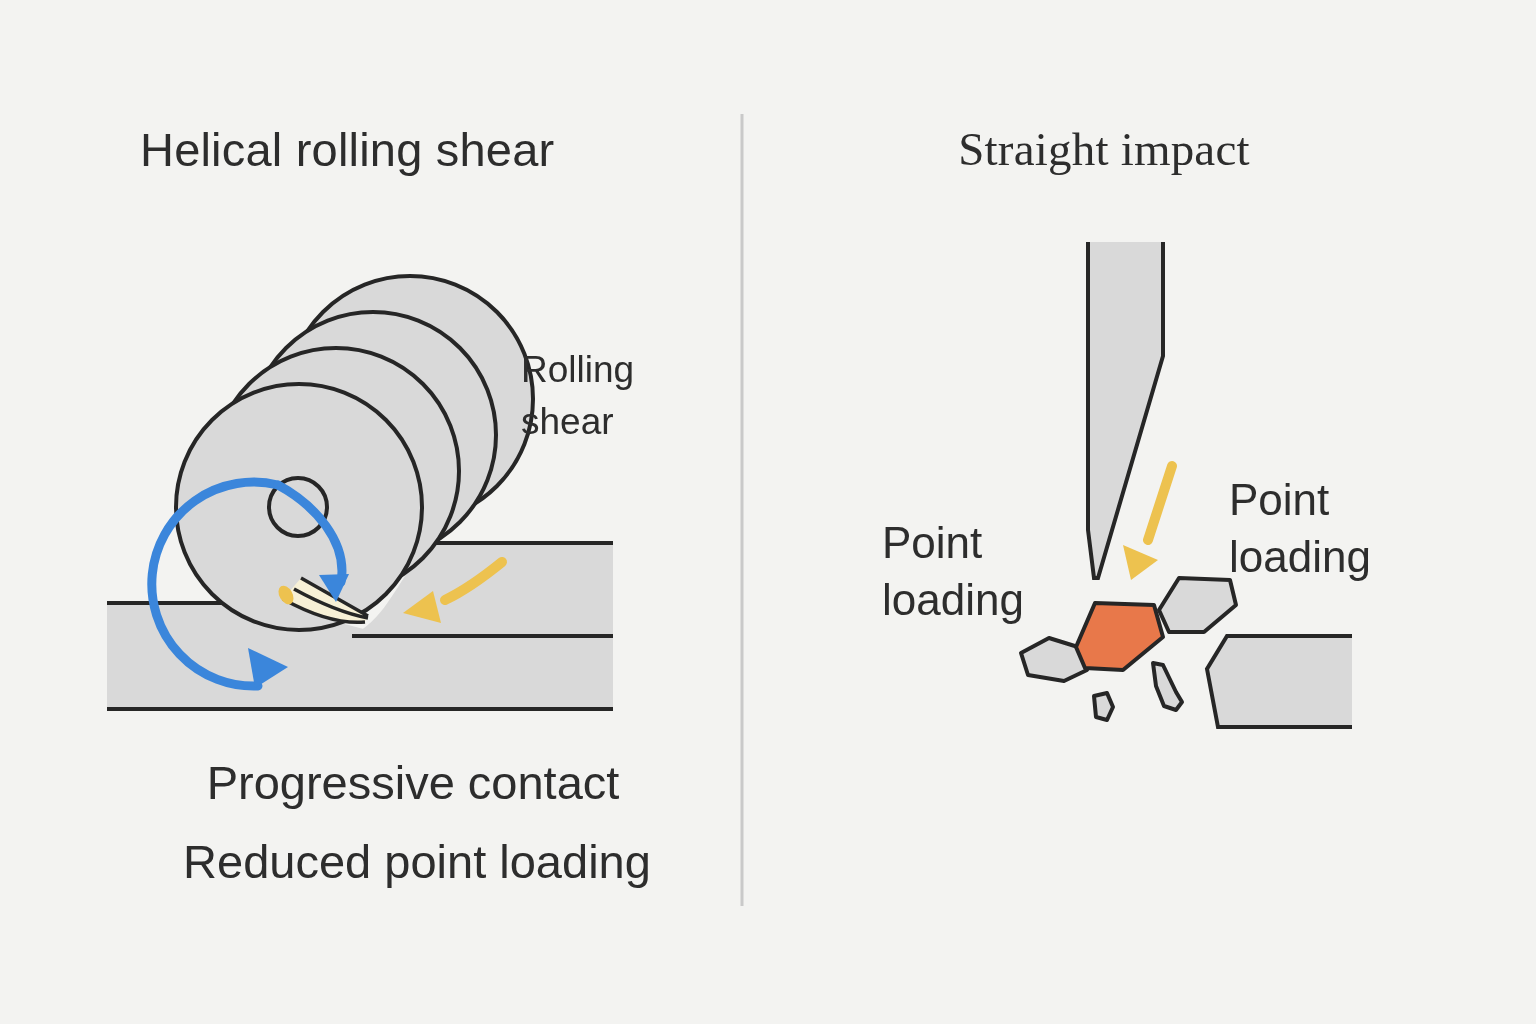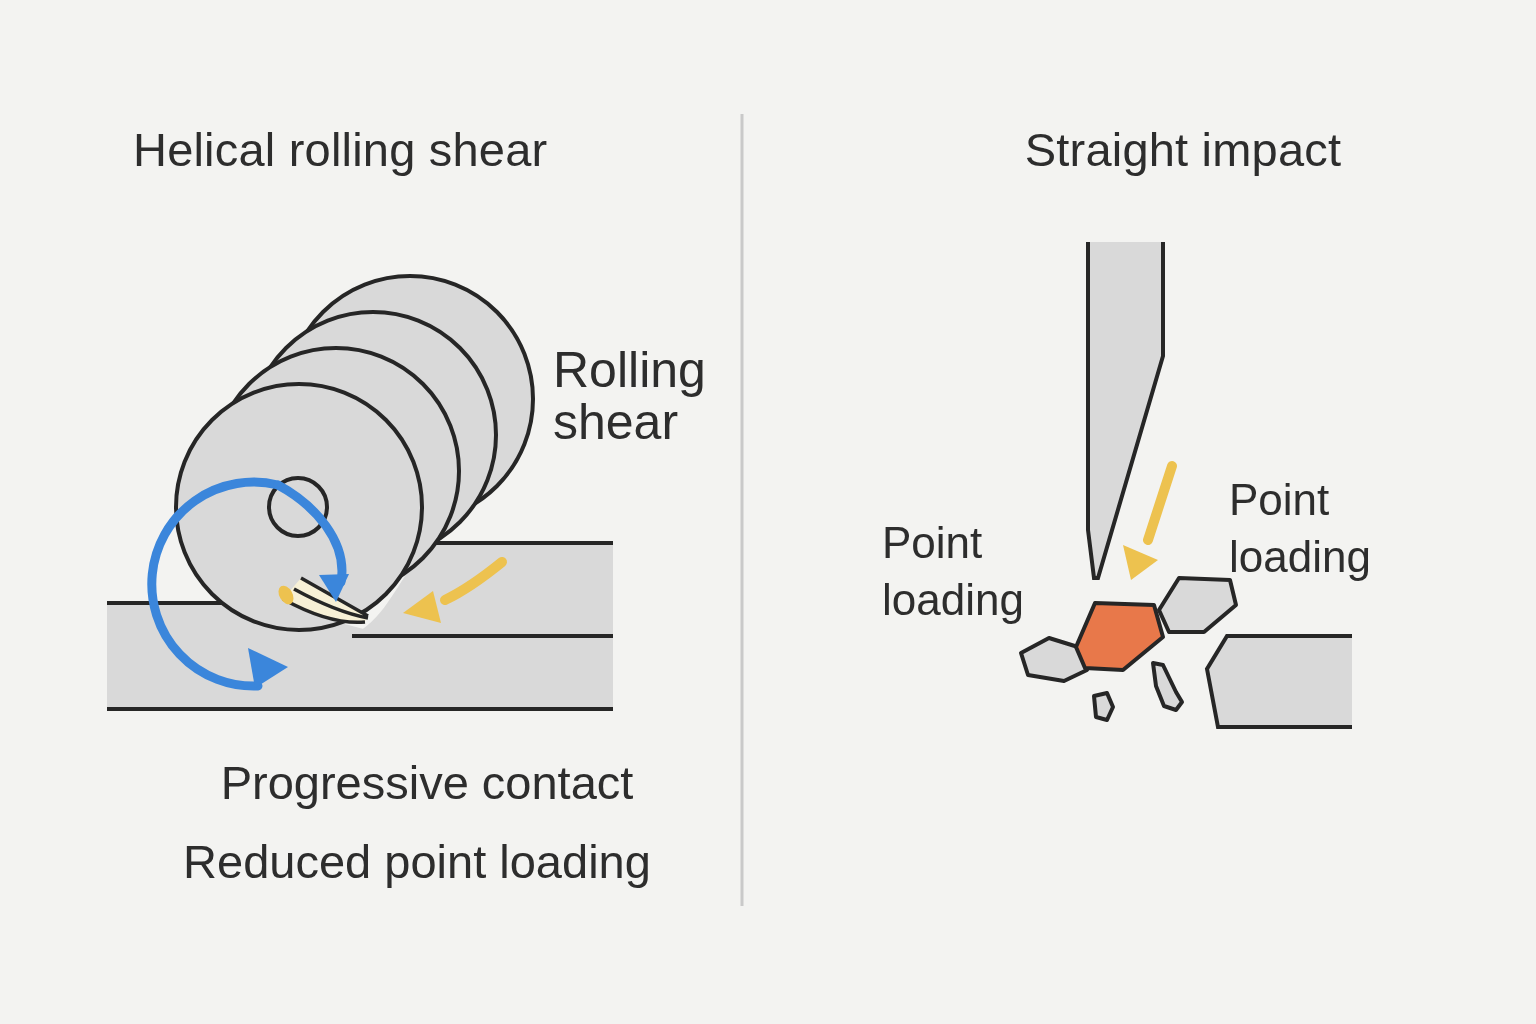--- a/index.html
+++ b/index.html
@@ -18,21 +18,21 @@
     width:1536px;height:1024px;
     background:var(--background);
     font-family:"Liberation Sans", sans-serif;
     color:var(--text);
     overflow:hidden;
   }
   .canvas{position:relative;width:1536px;height:1024px;}
   .canvas > svg{position:absolute;left:0;top:0;}
   .txt{position:absolute;white-space:nowrap;color:var(--text);}
   .title{font-size:47px;line-height:47px;letter-spacing:0.2px;}
-  .label{font-size:50px;line-height:52px;margin-left:32px;}
+  .label{font-size:37px;line-height:52px;}
   .label-sm{font-size:44px;line-height:57px;}
   .caption{font-size:47px;line-height:47px;}
   .caption2{font-size:46px;line-height:51px;white-space:normal;}
   .center{transform:translateX(-50%);}
   
   .disc{fill:var(--shape-fill);stroke:var(--ink);stroke-width:4px;}
   .slab{fill:var(--shape-fill);stroke:none;}
   .ink-line{fill:none;stroke:var(--ink);stroke-width:4px;}
   .ink-thin{fill:none;stroke:var(--ink);stroke-width:3.5px;}
   .blue-stroke{fill:none;stroke:var(--accent-blue);stroke-width:9px;stroke-linecap:round;}
@@ -93,32 +93,32 @@
       <polygon class="frag" points="1021,653 1049,638 1078,647 1087,670 1064,681 1028,675"></polygon>
       <polygon class="chip" points="1095,603 1154,605 1163,637 1123,670 1085,668 1076,647"></polygon>
       <polygon class="frag" points="1094,696 1107,693 1113,707 1107,720 1096,717"></polygon>
       <polygon class="frag" points="1153,663 1163,665 1176,692 1182,702 1176,710 1164,706 1156,686"></polygon>
 
       <polygon class="slab" points="1227,636 1352,636 1352,727 1218,727 1207,669"></polygon>
       <path class="ink-line" d="M 1352,636 L 1227,636 L 1207,669 L 1218,727 L 1352,727"></path>
     </g>
   </svg>
 
-  <div class="txt title" style="left:133px;top:126px;">Helical rolling shear</div>
+  <div class="txt title" style="left:140px;top:126px;">Helical rolling shear</div>
 
   <div class="txt label" style="left:521px;top:344px;">
     <span style="display:block">Rolling</span>
     <span style="display:block">shear</span>
   </div>
 
-  <div class="txt caption center" style="left:427px;top:759px;">Progressive contact</div>
+  <div class="txt caption center" style="left:413px;top:759px;">Progressive contact</div>
 
   <div class="txt caption center" style="left:417px;top:838px;">Reduced point loading</div>
 
-  <div class="txt title center" style="left:1183px;top:126px;">Straight impact</div>
+  <div class="txt title center" style="left:1104px;top:126px;font-family:Liberation Serif, serif;">Straight impact</div>
 
   <div class="txt label-sm" style="left:882px;top:514px;">
     <span style="display:block">Point</span>
     <span style="display:block">loading</span>
   </div>
 
   <div class="txt label-sm" style="left:1229px;top:471px;">
     <span style="display:block">Point</span>
     <span style="display:block">loading</span>
   </div>

